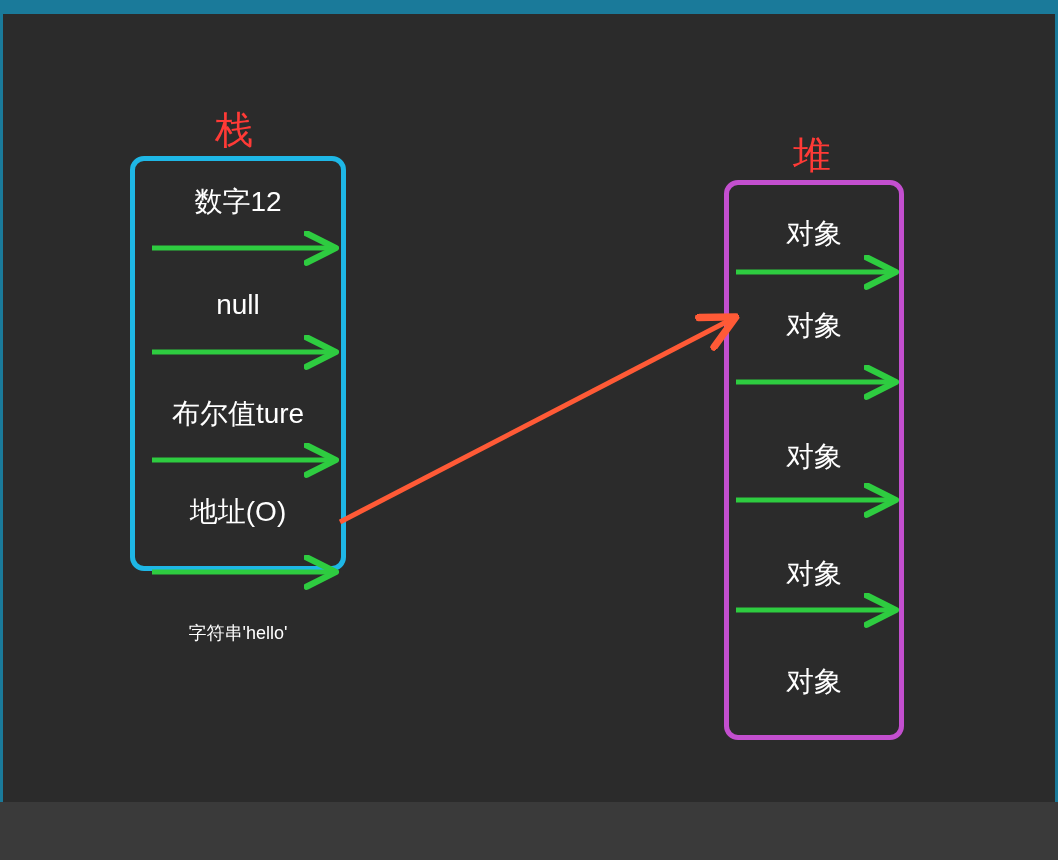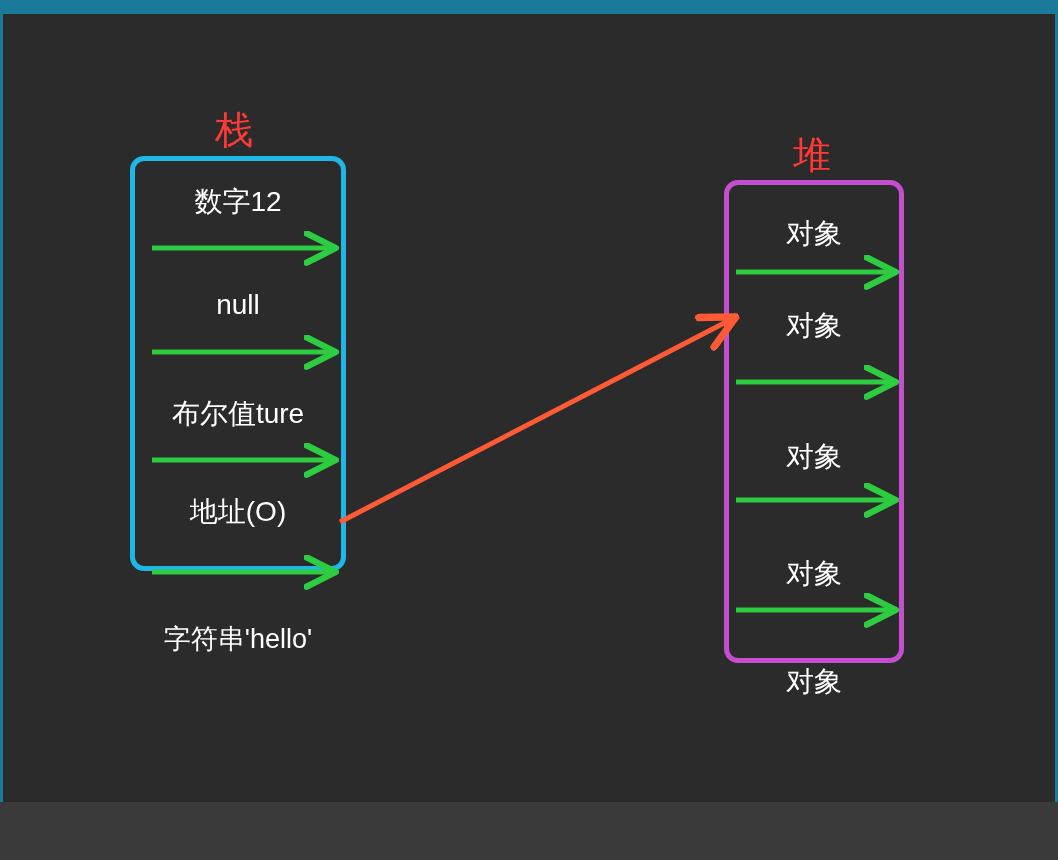--- a/index.html
+++ b/index.html
@@ -53,21 +53,21 @@
       border-radius: 14px;
       background: transparent;
     }
     .stack-box {
       top: 156px; left: 130px;
       width: 216px; height: 415px;
       border-color: #1eb7e6;
     }
     .heap-box {
       top: 180px; left: 724px;
-      width: 180px; height: 483px;
+      width: 180px; height: 560px;
       border-color: #c34fcf;
       font-family: Liberation Mono, monospace;
     }
     .item {
       position: absolute;
       color: #fff;
       font-size: 28px;
       text-align: center;
       width: 200px;
       left: 0;
@@ -75,21 +75,21 @@
     }
     .stack-box .item { width: 206px; }
     .heap-box .item { width: 170px; }
 
     
     .s1 { top: 22px; }
     .s2 { top: 128px; }
     .s3 { top: 234px; }
     .s4 { top: 332px; }
     .s5 { top: 460px; }
-    .stack-box .s5 { font-size: 27px; }
+    .stack-box .s5 { font-size: 18px; }
 
     
     .h1 { top: 30px; }
     .h2 { top: 122px; }
     .h3 { top: 253px; }
     .h4 { top: 370px; }
     .h5 { top: 478px; }
 
     svg.overlay {
       position: absolute;

